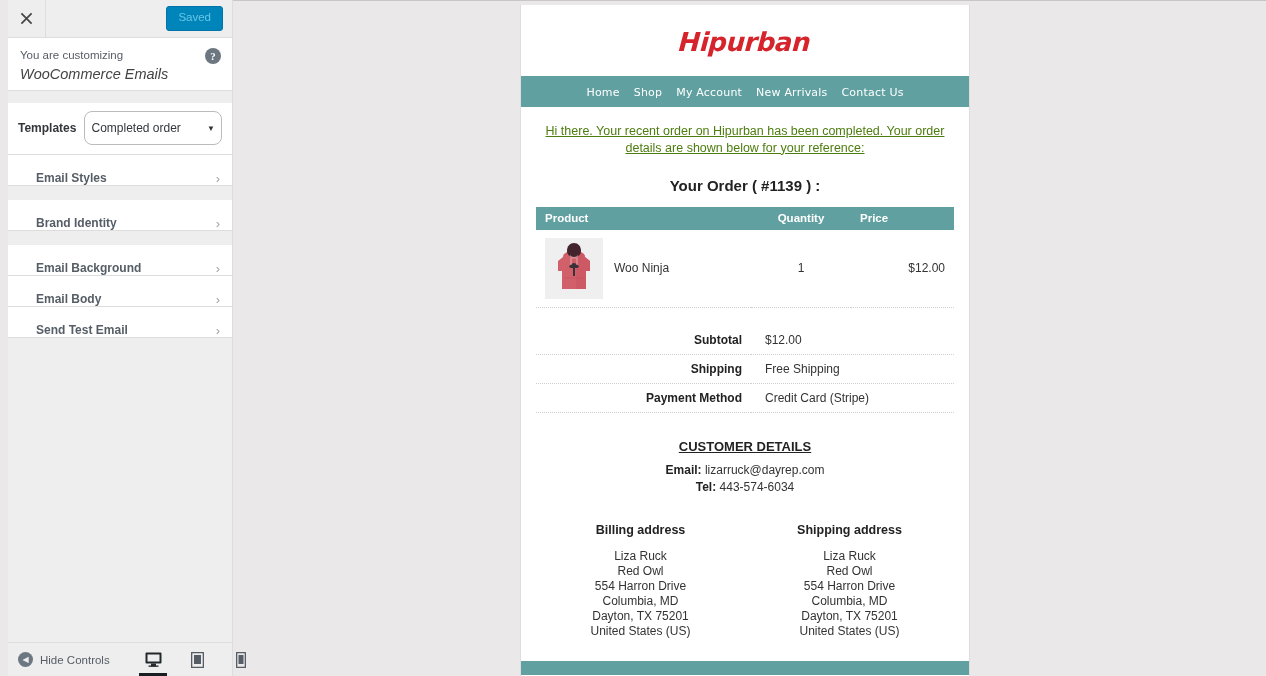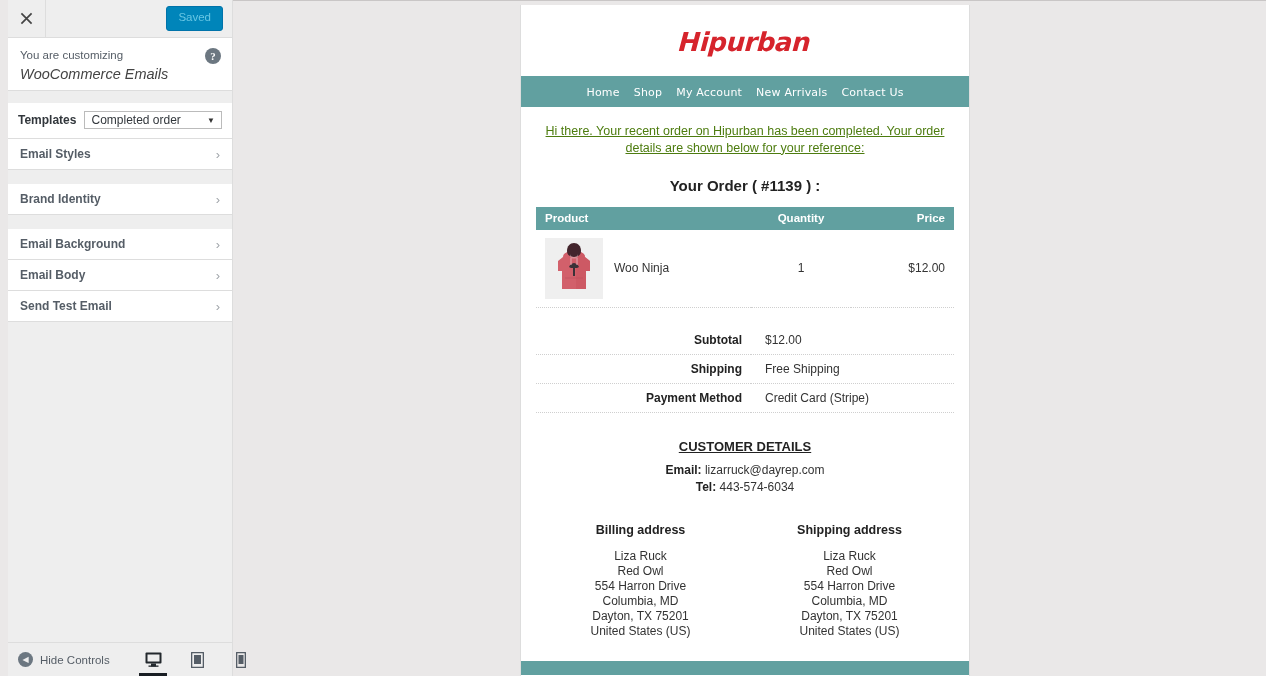--- a/index.html
+++ b/index.html
@@ -112,43 +112,43 @@
   .cz-templates-label {
     font-size: 12px;
     font-weight: bold;
     color: #32373c;
   }
   .cz-select {
     flex: 1;
     position: relative;
     border: 1px solid #bbbbbb;
     background: #ffffff;
-    border-radius: 0;
-    height: 18px;
+    border-radius: 8px;
+    height: 34px;
     display: flex;
     align-items: center;
     padding: 0 6px;
     font-size: 12px;
     color: #32373c;
     cursor: pointer;
   }
   .cz-select-arrow {
     position: absolute;
     right: 6px;
     font-size: 8px;
     color: #333333;
   }
 
   .cz-section {
     background: #ffffff;
     border-bottom: 1px solid #dddddd;
     height: 31px;
     display: flex;
-    align-items: center;
-    padding: 0 12px;
+    align-items: flex-end;
+    padding: 0 28px;
     cursor: pointer;
     position: relative;
   }
   .cz-section-label {
     font-size: 12px;
     font-weight: bold;
     color: #555d66;
   }
   .cz-section-arrow {
     position: absolute;
@@ -291,21 +291,21 @@
   }
   table.em-items th {
     background: #61a0a0;
     color: #ffffff;
     font-size: 11.5px;
     font-weight: bold;
     padding: 5px 9px 6px 9px;
     text-align: left;
   }
   table.em-items th.c { text-align: center; }
-  table.em-items th.r { text-align: right; }
+  table.em-items th.r { text-align: left; }
   table.em-items td {
     font-size: 12px;
     color: #333333;
     padding: 8px 9px;
     vertical-align: middle;
     border-bottom: 1px dotted #cfcfcf;
   }
   td.prod-cell { width: 215px; margin-top: 27px; }
   td.qty-cell { text-align: center; width: 100px; }
   td.price-cell { text-align: right; }

